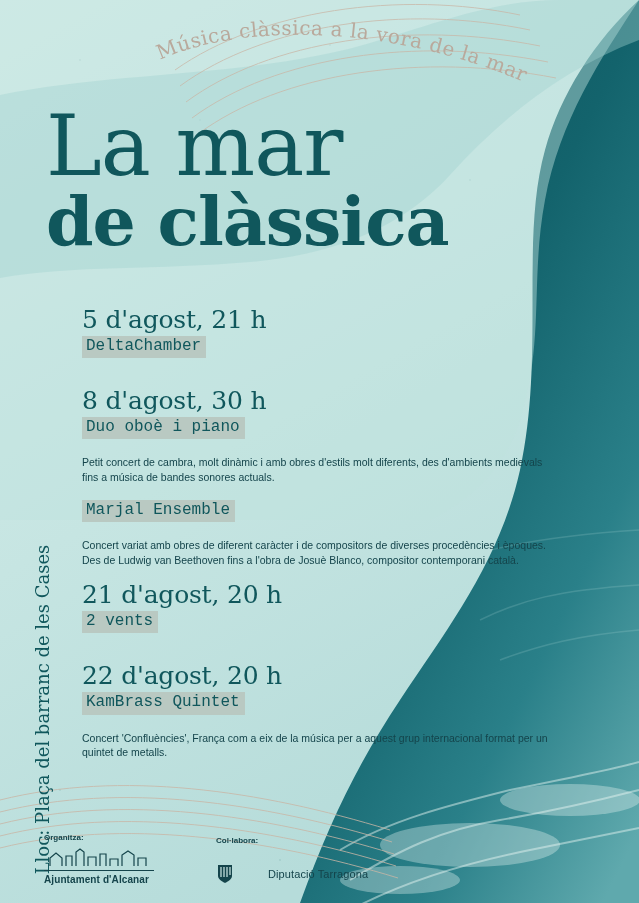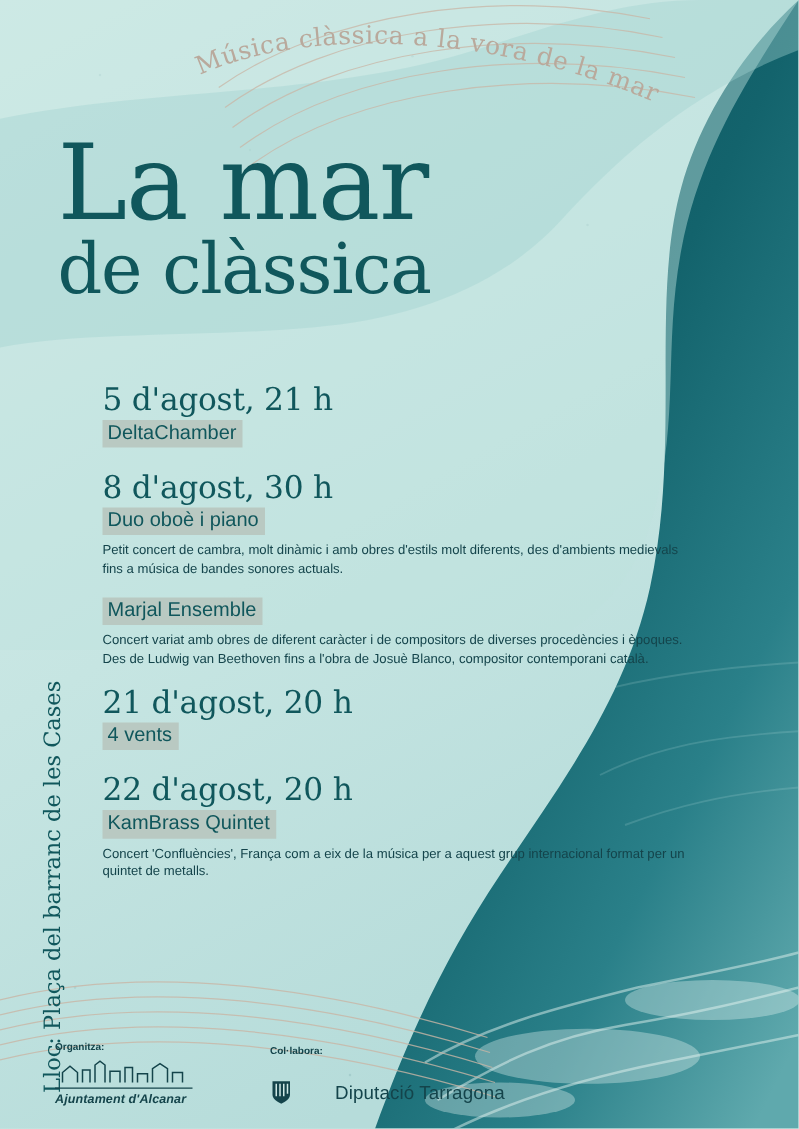--- a/index.html
+++ b/index.html
@@ -53,22 +53,22 @@
     color: #10575c;
     line-height: 0.96;
     letter-spacing: -1px;
   }
   .title-l1 {
     font-size: 84px;
     font-weight: normal;
     display: block;
   }
   .title-l2 {
-    font-size: 56px;
-    font-weight: normal;
+    font-size: 68px;
+    font-weight: bold;
     display: block;
     margin-top: 2px;
   }
   
   .side-label {
     position: absolute;
     left: 28px;
     top: 300px;
     height: 420px;
     width: 30px;
@@ -97,27 +97,27 @@
   }
   .event-date {
     font-family: "DejaVu Serif", serif;
     font-size: 25px;
     color: #10575c;
     line-height: 1.12;
     letter-spacing: -0.2px;
   }
   .event-artist {
     display: inline-block;
-    font-family: Liberation Sans, sans-serif;
+    font-family: Liberation Mono, monospace;
     font-size: 16px;
     color: #10575c;
     background: #b9c9c2;
     padding: 1px 5px 2px 4px;
     margin-top: 2px;
-    margin-bottom: 5px;
+    margin-bottom: 16px;
     line-height: 1.2;
   }
   .event-desc {
     font-family: "Liberation Sans", sans-serif;
     font-size: 10.5px;
     color: #14444b;
     line-height: 1.42;
     max-width: 468px;
   }
   
@@ -145,25 +145,24 @@
     display: flex;
     align-items: center;
     gap: 5px;
   }
   .logo-name {
     font-family: "Liberation Sans", sans-serif;
     font-size: 10px;
     color: #14444b;
     font-weight: bold;
     letter-spacing: 0.1px;
-    font-style: italic;
   }
   .logo-name-small {
     font-family: "Liberation Sans", sans-serif;
-    font-size: 15px;
+    font-size: 11px;
     color: #14444b;
     letter-spacing: 0.1px;
     padding-left: 29px;
   }
   .alcanar-mark {
     display: block;
   }
   .sep-line {
     width: 100%;
     height: 1.5px;
@@ -286,21 +285,21 @@
       <div class="event-desc">Petit concert de cambra, molt dinàmic i amb obres d'estils molt diferents, des d'ambients medievals fins a música de bandes sonores actuals.</div>
     </div>
 
     <div class="event">
       <div class="event-artist">Marjal Ensemble</div>
       <div class="event-desc">Concert variat amb obres de diferent caràcter i de compositors de diverses procedències i èpoques. Des de Ludwig van Beethoven fins a l'obra de Josuè Blanco, compositor contemporani català.</div>
     </div>
 
     <div class="event">
       <div class="event-date">21 d'agost, 20 h</div>
-      <div class="event-artist">4 vents</div>
+      <div class="event-artist">2 vents</div>
     </div>
 
     <div class="event">
       <div class="event-date">22 d'agost, 20 h</div>
       <div class="event-artist">KamBrass Quintet</div>
       <div class="event-desc">Concert 'Confluències', França com a eix de la música per a aquest grup internacional format per un quintet de metalls.</div>
     </div>
 
   </div>
 

